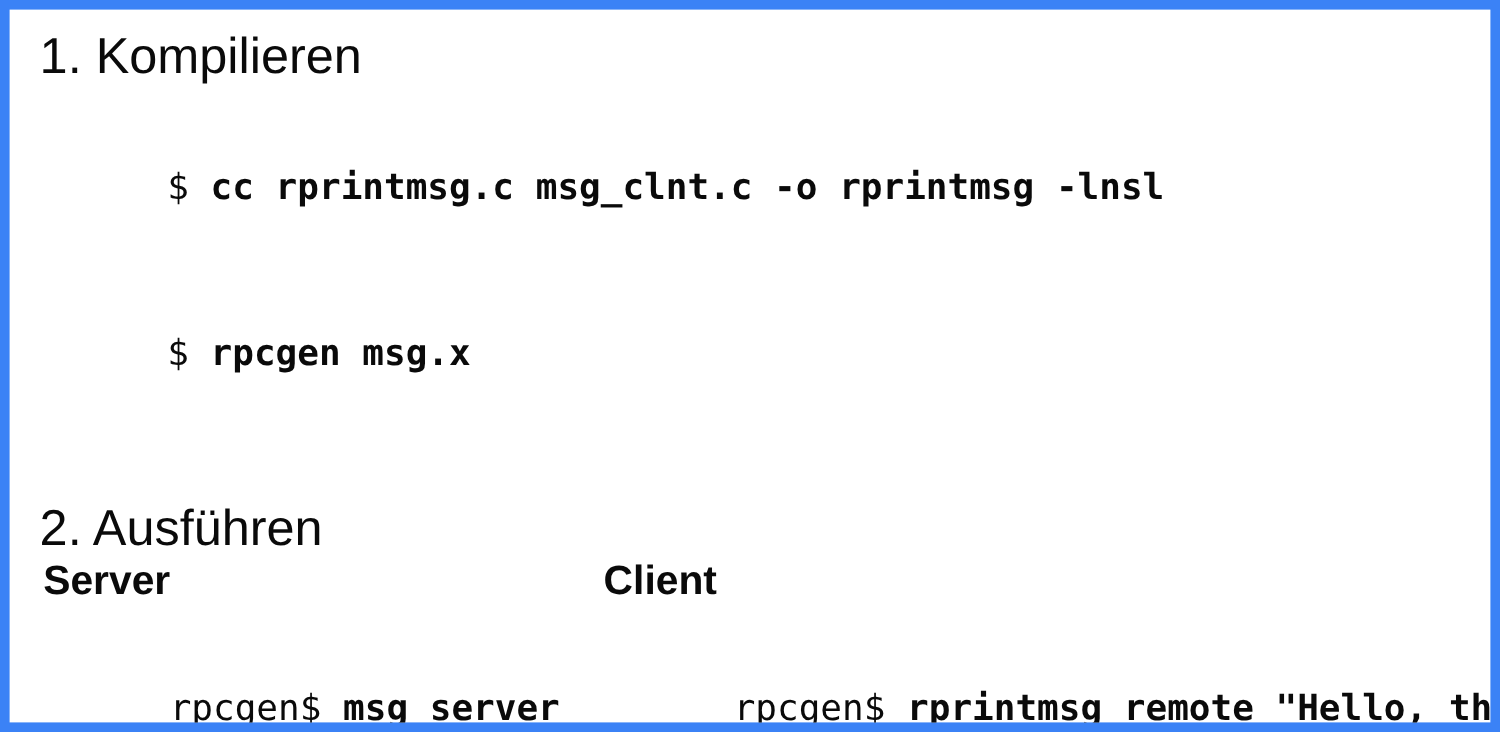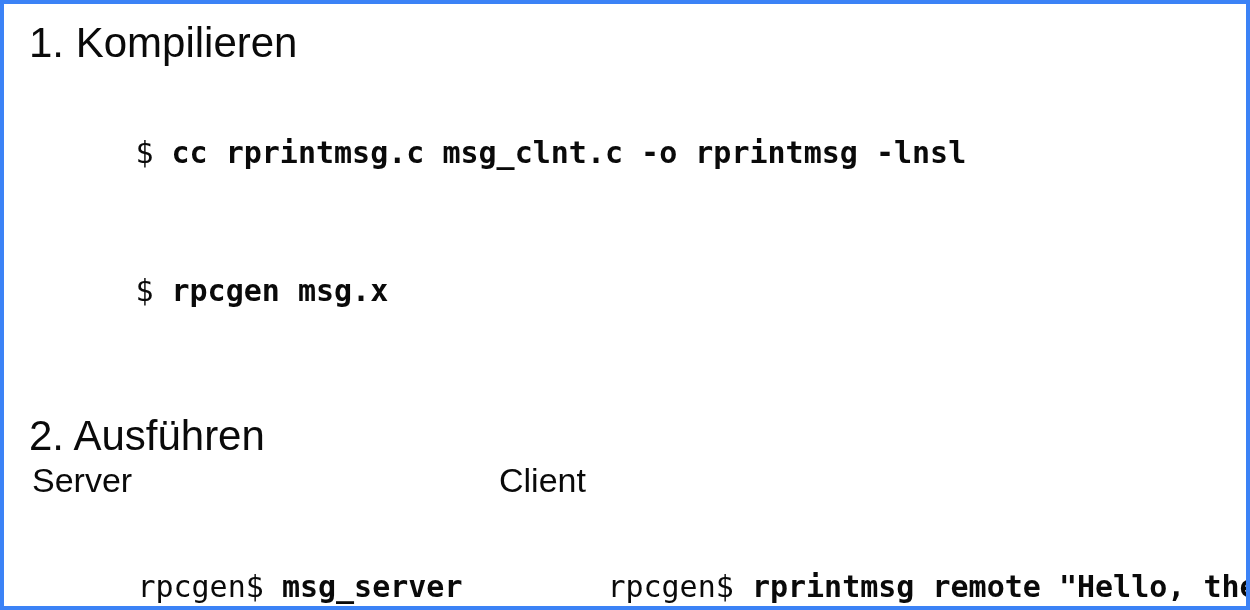--- a/index.html
+++ b/index.html
@@ -5,21 +5,21 @@
   html, body {
     margin: 0;
     padding: 0;
     background: #ffffff;
   }
   .slide {
     position: relative;
     width: 1250px;
     height: 610px;
     box-sizing: border-box;
-    border: 4px solid #3b82f6;
+    border: 8px solid #3b82f6;
     background: #ffffff;
     color: #0a0a0a;
     overflow: hidden;
     font-family: "Liberation Sans", sans-serif;
   }
   .heading {
     position: absolute;
     left: 25px;
     margin: 0;
     font-size: 42px;
@@ -49,21 +49,21 @@
     top: 279px;
     font-size: 36px;
     font-weight: 400;
     white-space: pre;
   }
   .note .arrow { margin-right: 12px; }
   .col-label {
     position: absolute;
     top: 457px;
     font-size: 34px;
-    font-weight: 400;
+    font-weight: 700;
     white-space: pre;
   }
   .col-label.server { left: 28px; }
   .col-label.client { left: 495px; }
   .terminal {
     position: absolute;
     top: 515px;
   }
   .terminal .code-line { line-height: 45px; }
   .terminal.server { left: 25px; }

